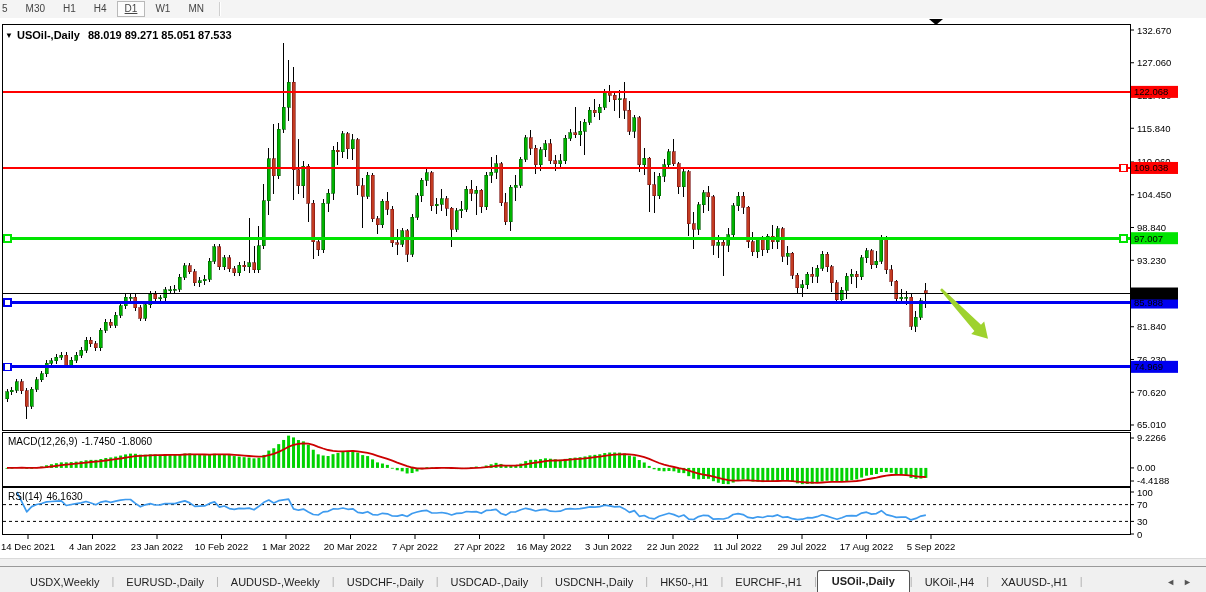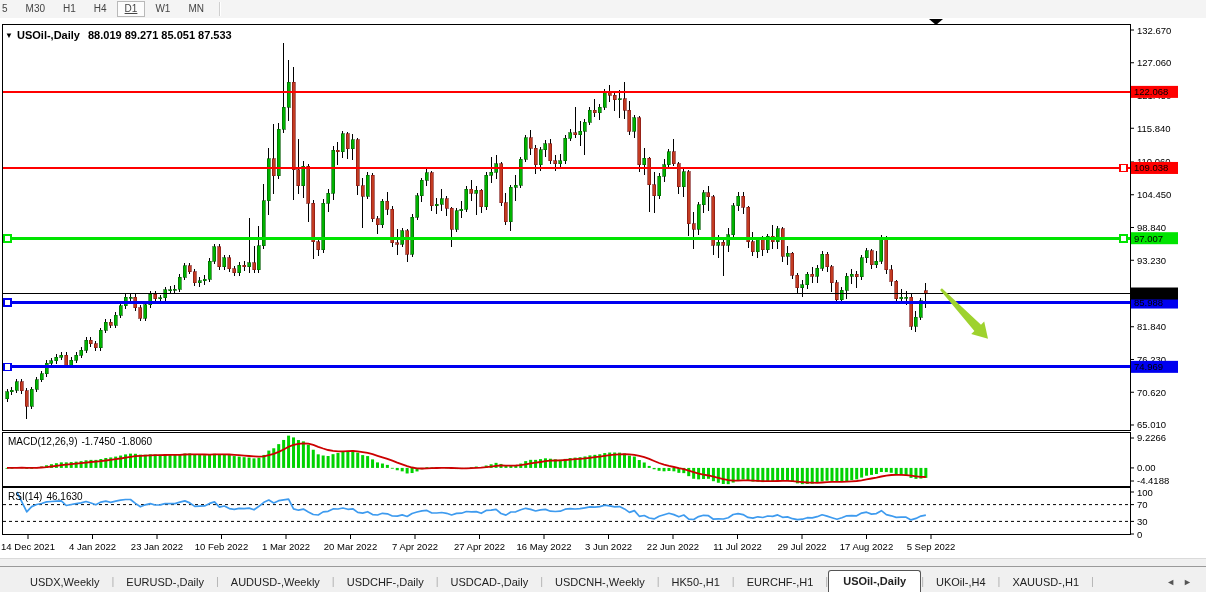--- a/index.html
+++ b/index.html
@@ -737,21 +737,21 @@
       <span class="tab">USDX,Weekly</span>
       <span class="tabsep">|</span>
       <span class="tab">EURUSD-,Daily</span>
       <span class="tabsep">|</span>
       <span class="tab">AUDUSD-,Weekly</span>
       <span class="tabsep">|</span>
       <span class="tab">USDCHF-,Daily</span>
       <span class="tabsep">|</span>
       <span class="tab">USDCAD-,Daily</span>
       <span class="tabsep">|</span>
-      <span class="tab">USDCNH-,Weekly</span>
+      <span class="tab">USDCNH-,Daily</span>
       <span class="tabsep">|</span>
       <span class="tab">HK50-,H1</span>
       <span class="tabsep">|</span>
       <span class="tab">EURCHF-,H1</span>
       <span class="tabsep">|</span>
       <span class="tab active">USOil-,Daily</span>
       <span class="tabsep">|</span>
       <span class="tab">UKOil-,H4</span>
       <span class="tabsep">|</span>
       <span class="tab">XAUUSD-,H1</span>

